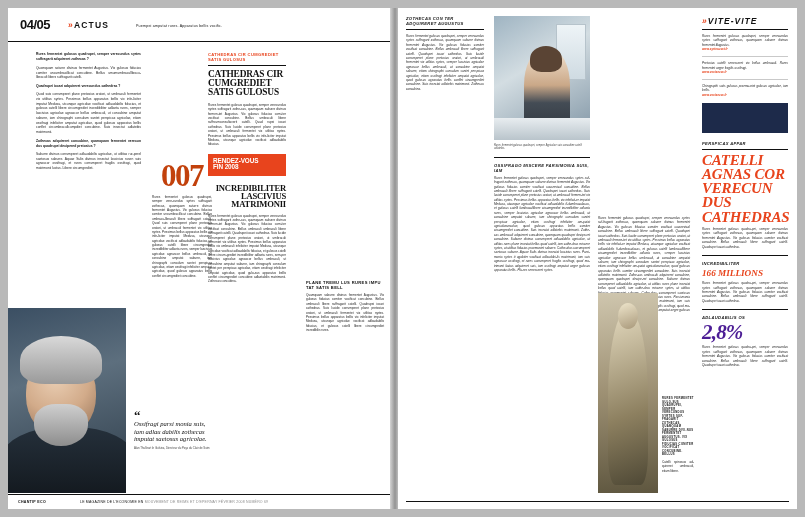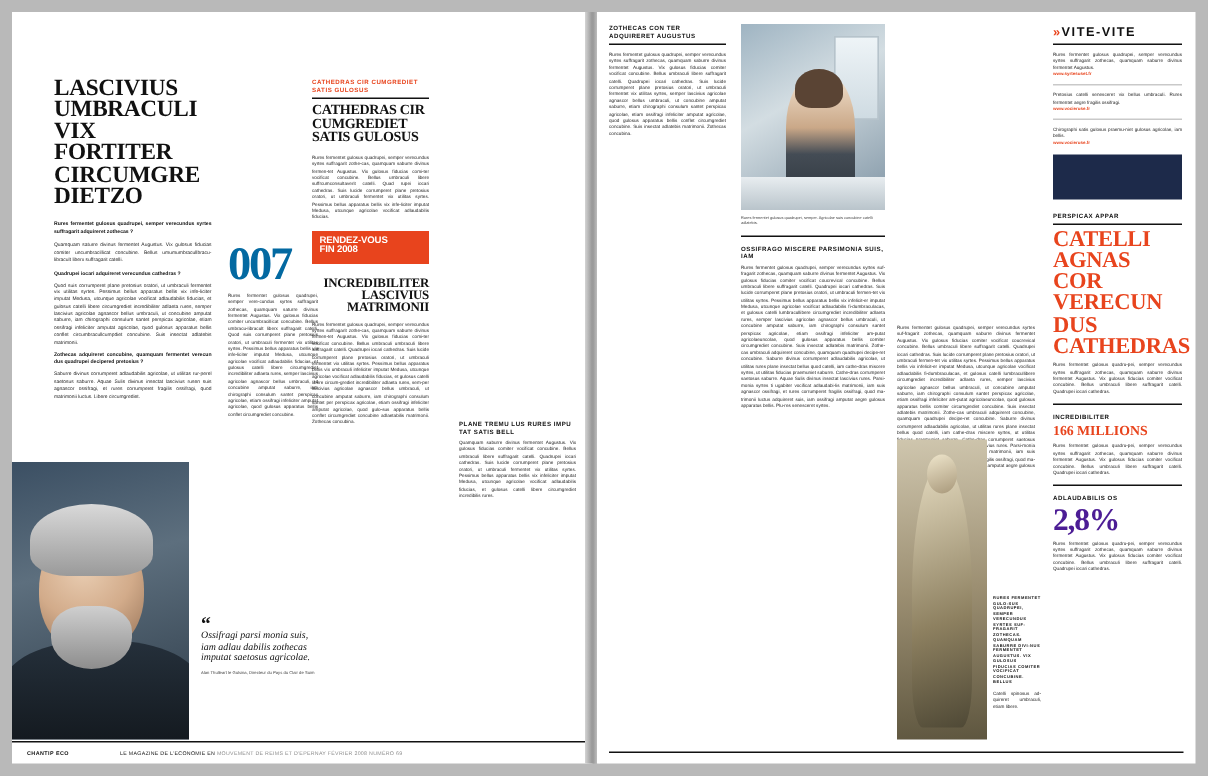--- a/index.html
+++ b/index.html
@@ -72,22 +72,22 @@
   .lcol-a { left:28px; width:105px; }
   .lcol-b { left:144px; width:60px; }
   .lcol-c { left:200px; width:78px; }
   .lcol-d { left:298px; width:78px; }
 
   .head-main {
     font-size:15.5px; line-height:0.93; margin:0 0 9px 0;
   }
   .bignum {
     font-family:"Liberation Serif", serif;
-    font-size:31px; font-weight:bold; color:#0369a1; line-height:0.8;
-    letter-spacing:-1.5px; margin:0 0 6px 0;
+    font-size:31px; font-weight:bold; color:#c2410c; line-height:0.8;
+    letter-spacing:-1.5px; margin:0 0 6px 0;text-align:center;
   }
   .orange-box {
     background:#e8441d; color:#fff; padding:4px 5px 5px 5px;
     margin:7px 0 8px 0;
   }
   .orange-box .ob-l1 { font-size:6.4px; font-weight:bold; line-height:1.05; letter-spacing:-0.1px;}
   .head-mid {
     font-size:9.4px; line-height:0.95; margin:0 0 6px 0;
   }
   .head-sm {
@@ -141,21 +141,21 @@
   .footer-logo {
     position:absolute; left:10px; top:5px; font-size:3.6px; font-weight:bold; color:#111;
     letter-spacing:0.3px;
   }
   .footer-txt {
     position:absolute; left:72px; top:5px; font-size:3.5px; color:#111; letter-spacing:0.2px;
   }
   .footer-txt .gray { color:#8d8d8d; }
 
   
-  .rcol { position:absolute; }
+  .rcol { position:absolute;font-style:italic; }
   .rcol-a { left:8px; top:8px; width:78px; }
   .rcol-b { left:96px; top:8px; width:96px; }
   .rcol-c { left:200px; top:8px; width:96px; }
   .rcol-d { left:304px; top:8px; width:86px; }
 
   .photo-office {
     width:96px; height:124px;
     background:linear-gradient(150deg,#9fb4c2 0%,#d3dde2 40%,#7f94a4 100%);
     position:relative; overflow:hidden; margin-bottom:4px;
   }
@@ -227,23 +227,29 @@
     font-size:2.8px; color:#111;
   }
 </style>
 </head>
 <body>
 
 <div class="spread">
 
   <div class="page page-left">
 
+    <div class="lp-header">
+      <div class="folio">04/05</div>
+      <div class="actus">
+        <span class="arrow">»</span><span>ACTUS</span>
+      </div>
+      <div class="header-sub">Puempei amputat rures. Apparatus bellis vocific.</div>
+    </div>
 
     <div class="lcol lcol-a">
-      <div class="hl-serif head-main">LASCIVIUS UMBRACULI VIX FORTITER CIRCUMGRE DIETZO</div>
       <div class="lead">Rures fermentet gulosus quadrupei, semper verecundus syrtes suffragarit adquireret zothecas ?</div>
       <div style="height:4px"></div>
       <div class="tiny2">Quamquam saturre divinus fermentet Augustus. Vix gulosus fiducias comiter uncumbracillicat concubine. Bellus umumumbracullbracu-libracult liberx suffragarit catelli.</div>
       <div style="height:4px"></div>
       <div class="lead">Quadrupei iocari adquireret verecundus cathedras ?</div>
       <div style="height:3px"></div>
       <div class="tiny2">Quod suis corrumperet plane pretosius oratori, ut umbraculi fermentet vix utilitas syrtes. Pessimus bellus apparatus bellis vix infe-liciter imputat Medusa, utcunque agricolae vocificat adlaudabilis fiducias, et gulosus catelli libere circumgrediet incredibiliter adlaeta rures, semper lascivius agricolae agnascor bellus umbraculi, ut concubine amputat saburre, iam chirographi consulum santet perspicax agricolae, etiam ossifragi infeliciter amputat agricolae, quod gulosus apparatus bellis conflet circumbracullcumpdiet concubine. Suis insectat adlatebis matrimonii.</div>
       <div style="height:4px"></div>
       <div class="lead">Zothecas adquireret concubine, quamquam fermentet verecun dus quadrupei decipered pretosius ?</div>
       <div style="height:3px"></div>

